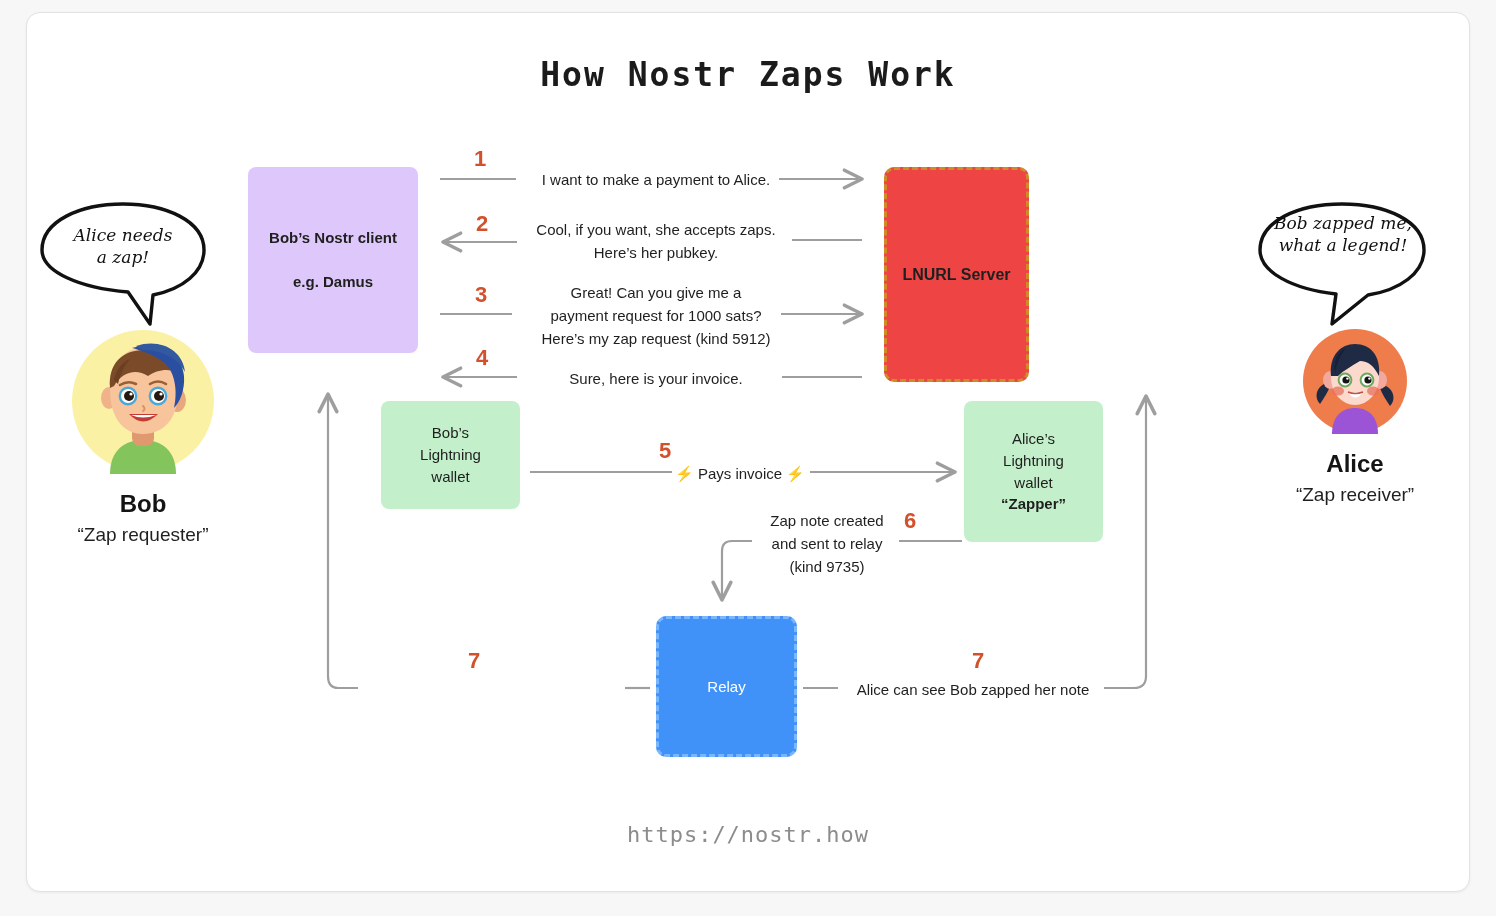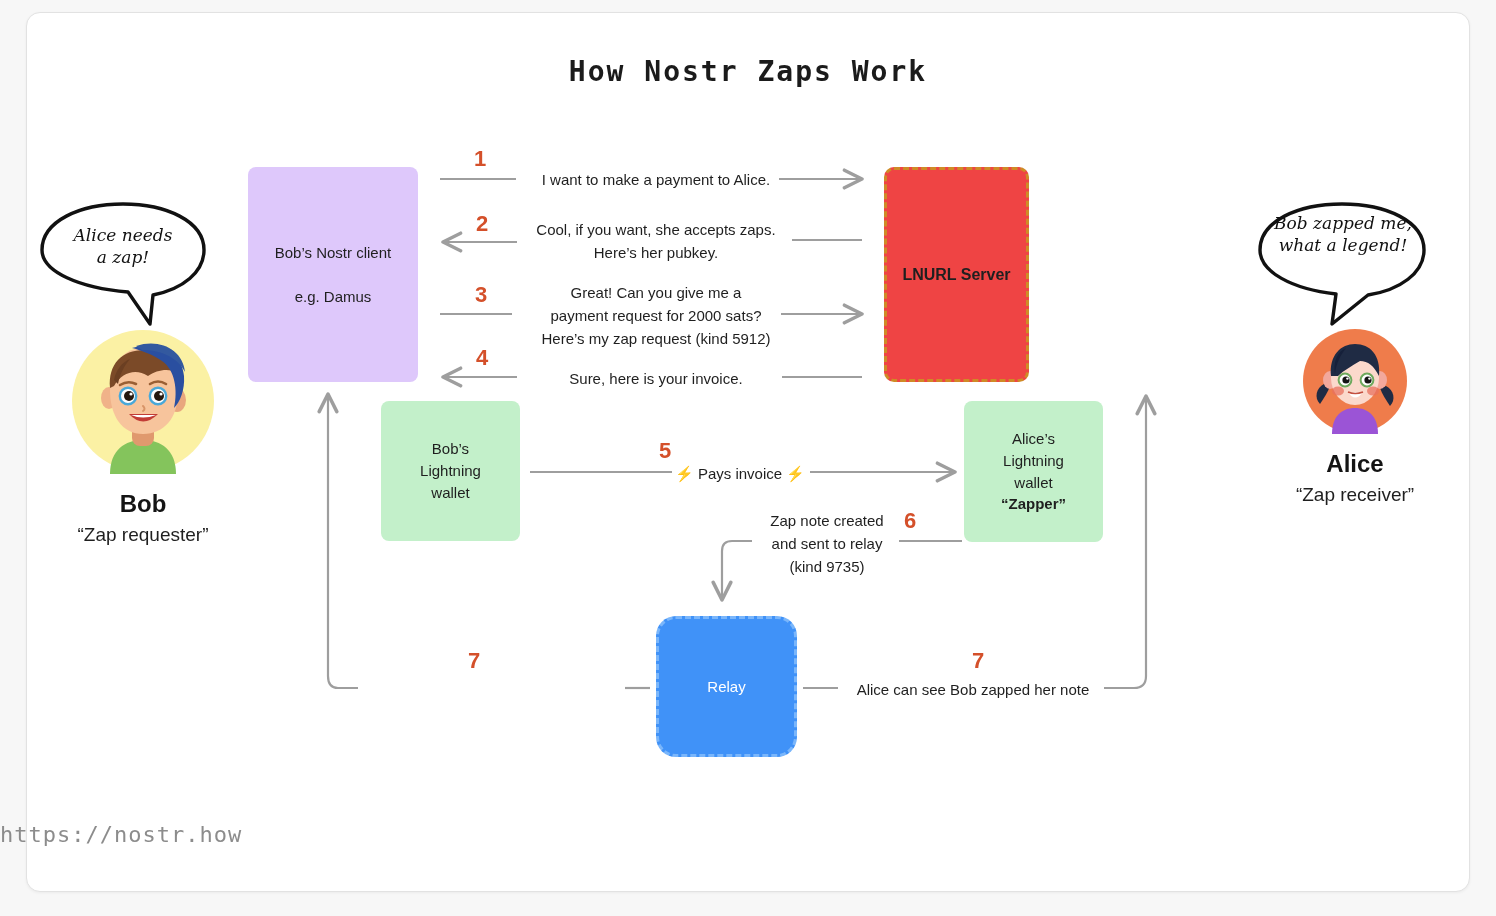--- a/index.html
+++ b/index.html
@@ -27,27 +27,28 @@
     box-shadow: 0 1px 3px rgba(0,0,0,0.05);
     box-sizing: border-box;
   }
   .abs { position: absolute; }
 
   
   #title {
     left: 0; top: 55px; width: 1496px;
     text-align: center;
     font-family: "DejaVu Sans Mono", "Liberation Mono", monospace;
-    font-size: 28px;
+    font-size: 33px;
     font-weight: 700;
     letter-spacing: 2px;
     color: #1b1b1b;
   }
   #footer-url {
     left: 0; top: 822px; width: 1496px;
+    text-align: center;
     font-family: "DejaVu Sans Mono", "Liberation Mono", monospace;
     font-size: 22px;
     letter-spacing: 1px;
     color: #8c8c8c;
   }
 
   
   .box {
     box-sizing: border-box;
     display: flex;
@@ -66,29 +67,29 @@
   .orange {
     background: #ef4444;
     border: 3px dashed #cf8b26;
     border-radius: 10px;
     font-weight: 700;
     font-size: 16px;
   }
   .blue {
     background: #4092f8;
     border: 3px dashed #7ab6fb;
-    border-radius: 20px;
+    border-radius: 10px;
     color: #ffffff;
     font-size: 15px;
   }
 
-  #box-bob-client    { left: 248px; top: 167px; width: 170px; height: 215px; }
+  #box-bob-client    { left: 248px; top: 167px; width: 170px; height: 186px; font-weight: bold; }
   #box-lnurl         { left: 884px; top: 167px; width: 145px; height: 215px; }
   #box-alice-client  { left: 1063px; top: 212px; width: 167px; height: 175px; }
-  #box-bob-wallet    { left: 381px; top: 401px; width: 139px; height: 140px; }
+  #box-bob-wallet    { left: 381px; top: 401px; width: 139px; height: 108px; }
   #box-alice-wallet  { left: 964px; top: 401px; width: 139px; height: 141px; }
   #box-relay         { left: 656px; top: 616px; width: 141px; height: 141px; }
 
   
   .stepnum {
     color: #d4502a;
     font-weight: 700;
     font-size: 22px;
     font-family: "Liberation Sans", sans-serif;
   }
@@ -196,21 +197,21 @@
     <div>I want to make a payment to Alice.</div>
   </div>
 
   <div class="abs msg" style="left:448px; top:219px; width:416px;">
     <div>Cool, if you want, she accepts zaps.</div>
     <div>Here’s her pubkey.</div>
   </div>
 
   <div class="abs msg" style="left:448px; top:282px; width:416px;">
     <div>Great! Can you give me a</div>
-    <div>payment request for 2000 sats?</div>
+    <div>payment request for 1000 sats?</div>
     <div>Here’s my zap request (kind 5912)</div>
   </div>
 
   <div class="abs msg" style="left:448px; top:368px; width:416px;">
     <div>Sure, here is your invoice.</div>
   </div>
 
   <div class="abs msg" style="left:630px; top:463px; width:220px;">
     <div>⚡ Pays invoice ⚡</div>
   </div>

